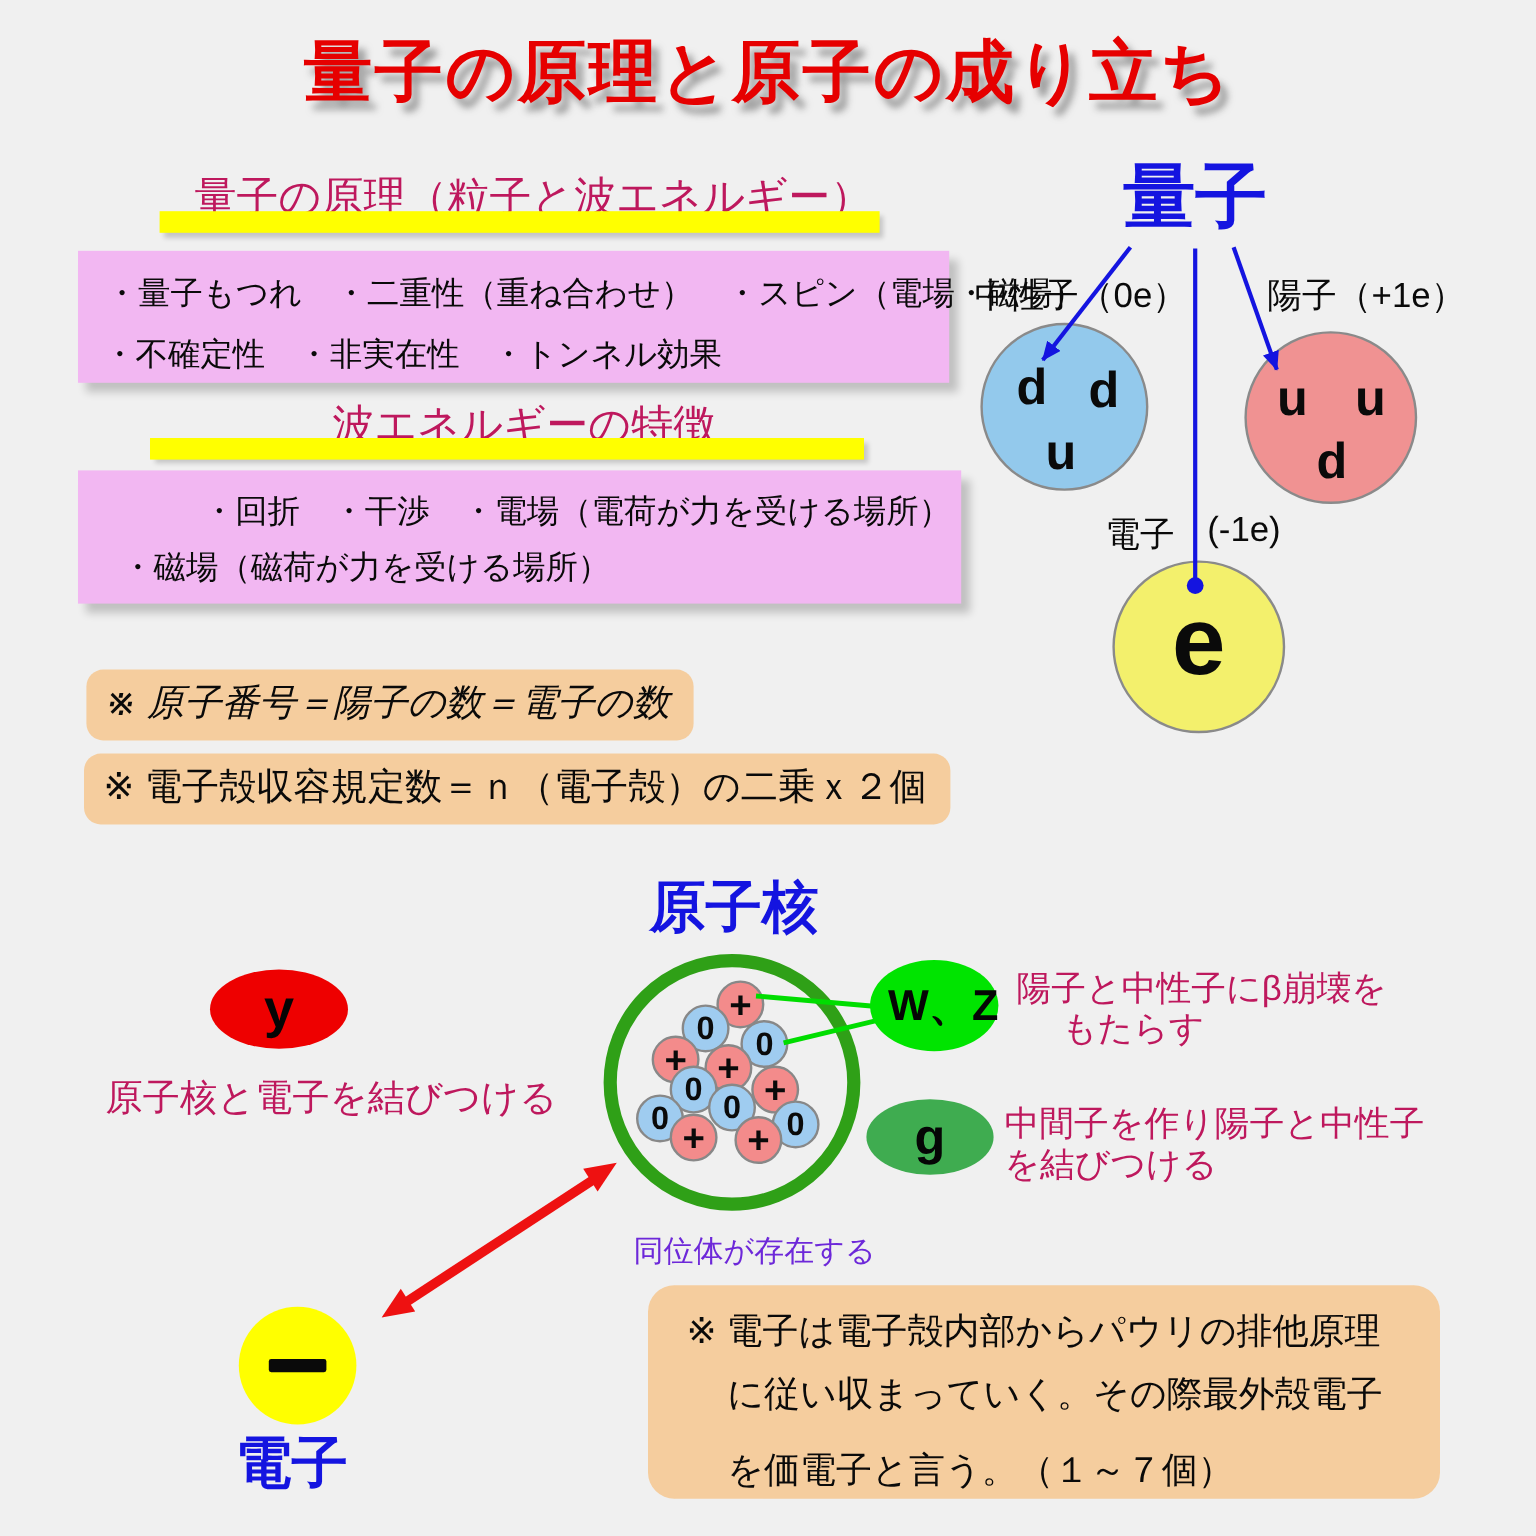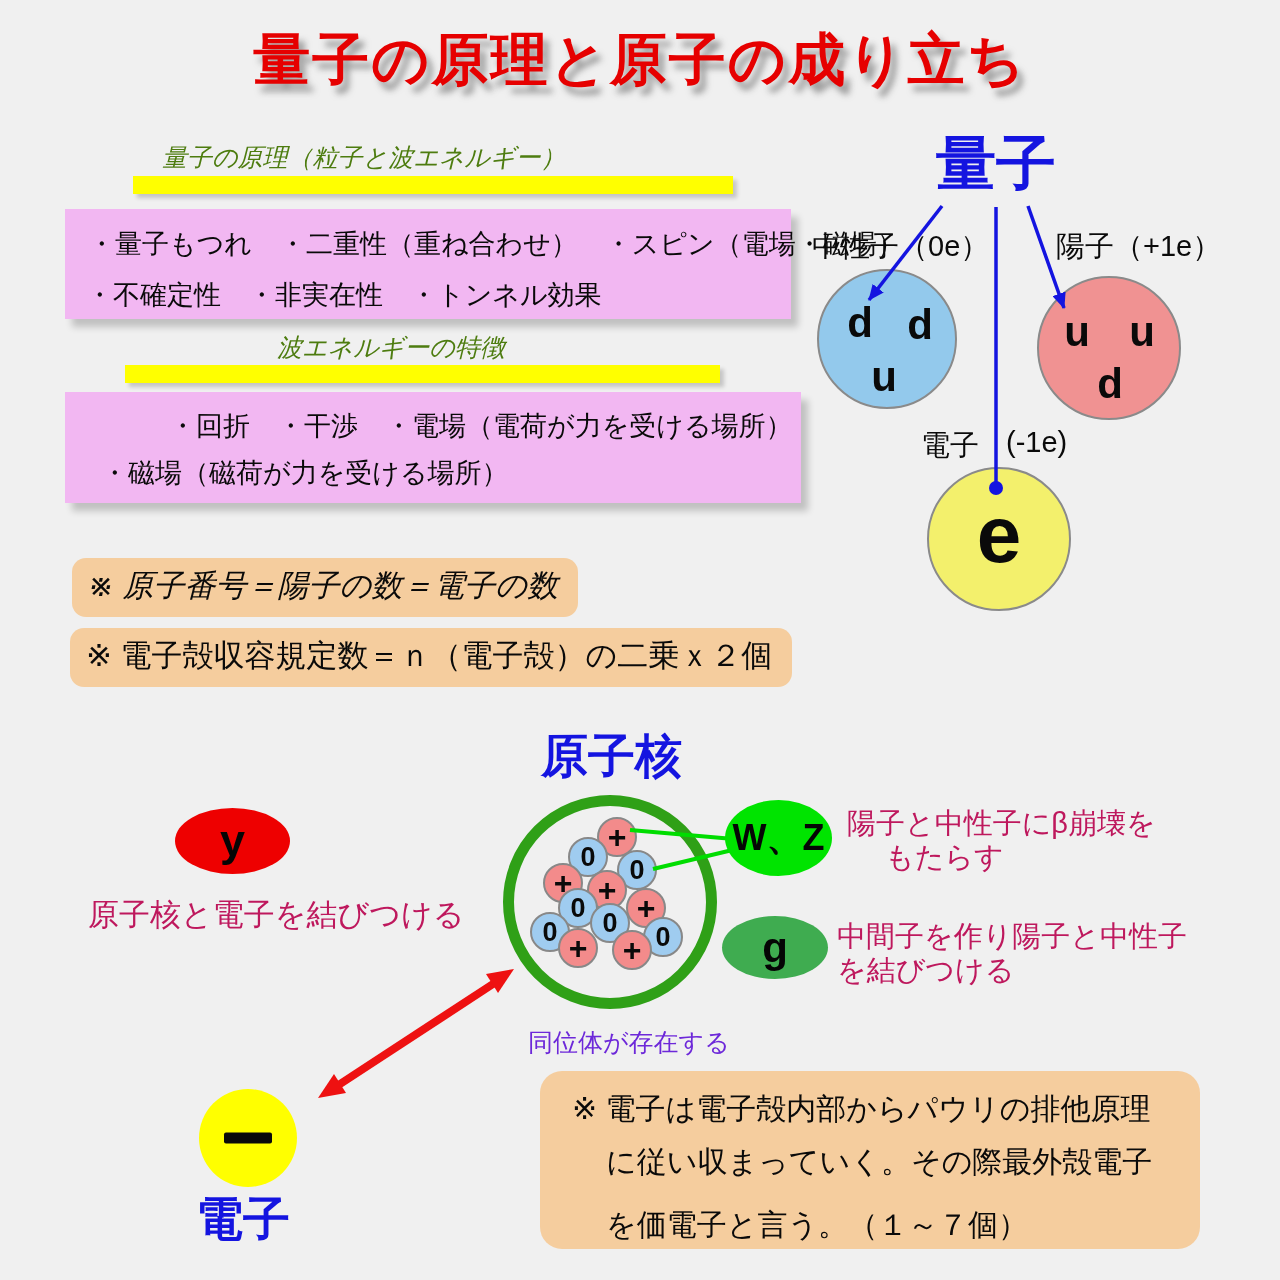--- a/index.html
+++ b/index.html
@@ -10,21 +10,21 @@
     color:#111;
   }
   .abs{position:absolute;white-space:nowrap;}
   
   .main-title{
     left:0;right:0;top:22px;text-align:center;
     font-size:57px;font-weight:bold;color:#e60000;letter-spacing:2px;
     text-shadow:6px 8px 6px rgba(110,110,110,0.65);
   }
   
-  .sec-heading{font-size:25px;color:#4d7c0f;font-style:italic;}
+  .sec-heading{font-size:35px;color:#be185d;}
   .h1{left:162px;top:141px;}
   .h2{left:277px;top:331px;}
   .ybar{background:#ffff00;height:18px;box-shadow:4px 4px 4px rgba(0,0,0,0.18);}
   .ybar1{left:133px;top:176px;width:600px;}
   .ybar2{left:125px;top:365px;width:595px;}
   
   .pinkbox{background:#f2b7f2;box-shadow:7px 8px 7px rgba(0,0,0,0.20);}
   .pink1{left:65px;top:209px;width:726px;height:110px;}
   .pink2{left:65px;top:392px;width:736px;height:111px;}
   .pinkline{position:absolute;font-size:27px;white-space:nowrap;color:#0a0a0a;}
@@ -61,21 +61,21 @@
     border:2px solid #888888;box-sizing:border-box;
     display:flex;align-items:center;justify-content:center;
     font-weight:900;color:#0a0a0a;
   }
   .nucleon-p{background:#f38b8b;font-size:32px;}
   .nucleon-n{background:#9fccf0;font-size:27px;font-weight:bold;}
   .isotope-note{left:528px;top:1026px;font-size:25px;color:#6d28d9;}
   
   .badge{border-radius:50%;display:flex;align-items:center;justify-content:center;
     font-weight:bold;color:#050505;z-index:3;}
-  .wz-badge{left:725px;top:800px;width:107px;height:76px;background:#00e400;font-size:36px;}
+  .wz-badge{left:725px;top:800px;width:107px;height:76px;background:#00e400;font-size:36px;justify-content:flex-end;}
   .g-badge{left:722px;top:916px;width:106px;height:63px;background:#3fac50;font-size:42px;}
   .y-badge{left:175px;top:808px;width:115px;height:66px;background:#ee0000;font-size:45px;}
   .desc{font-size:29px;color:#be185d;}
   .wz-desc1{left:847px;top:804px;}
   .wz-desc2{left:847px;top:838px;margin-left:38px;}
   .g-desc1{left:837px;top:917px;}
   .g-desc2{left:837px;top:951px;}
   .y-desc{left:88px;top:894px;font-size:31px;}
   
   .electron2-circle{left:199px;top:1089px;width:98px;height:98px;border-radius:50%;background:#ffff00;}

